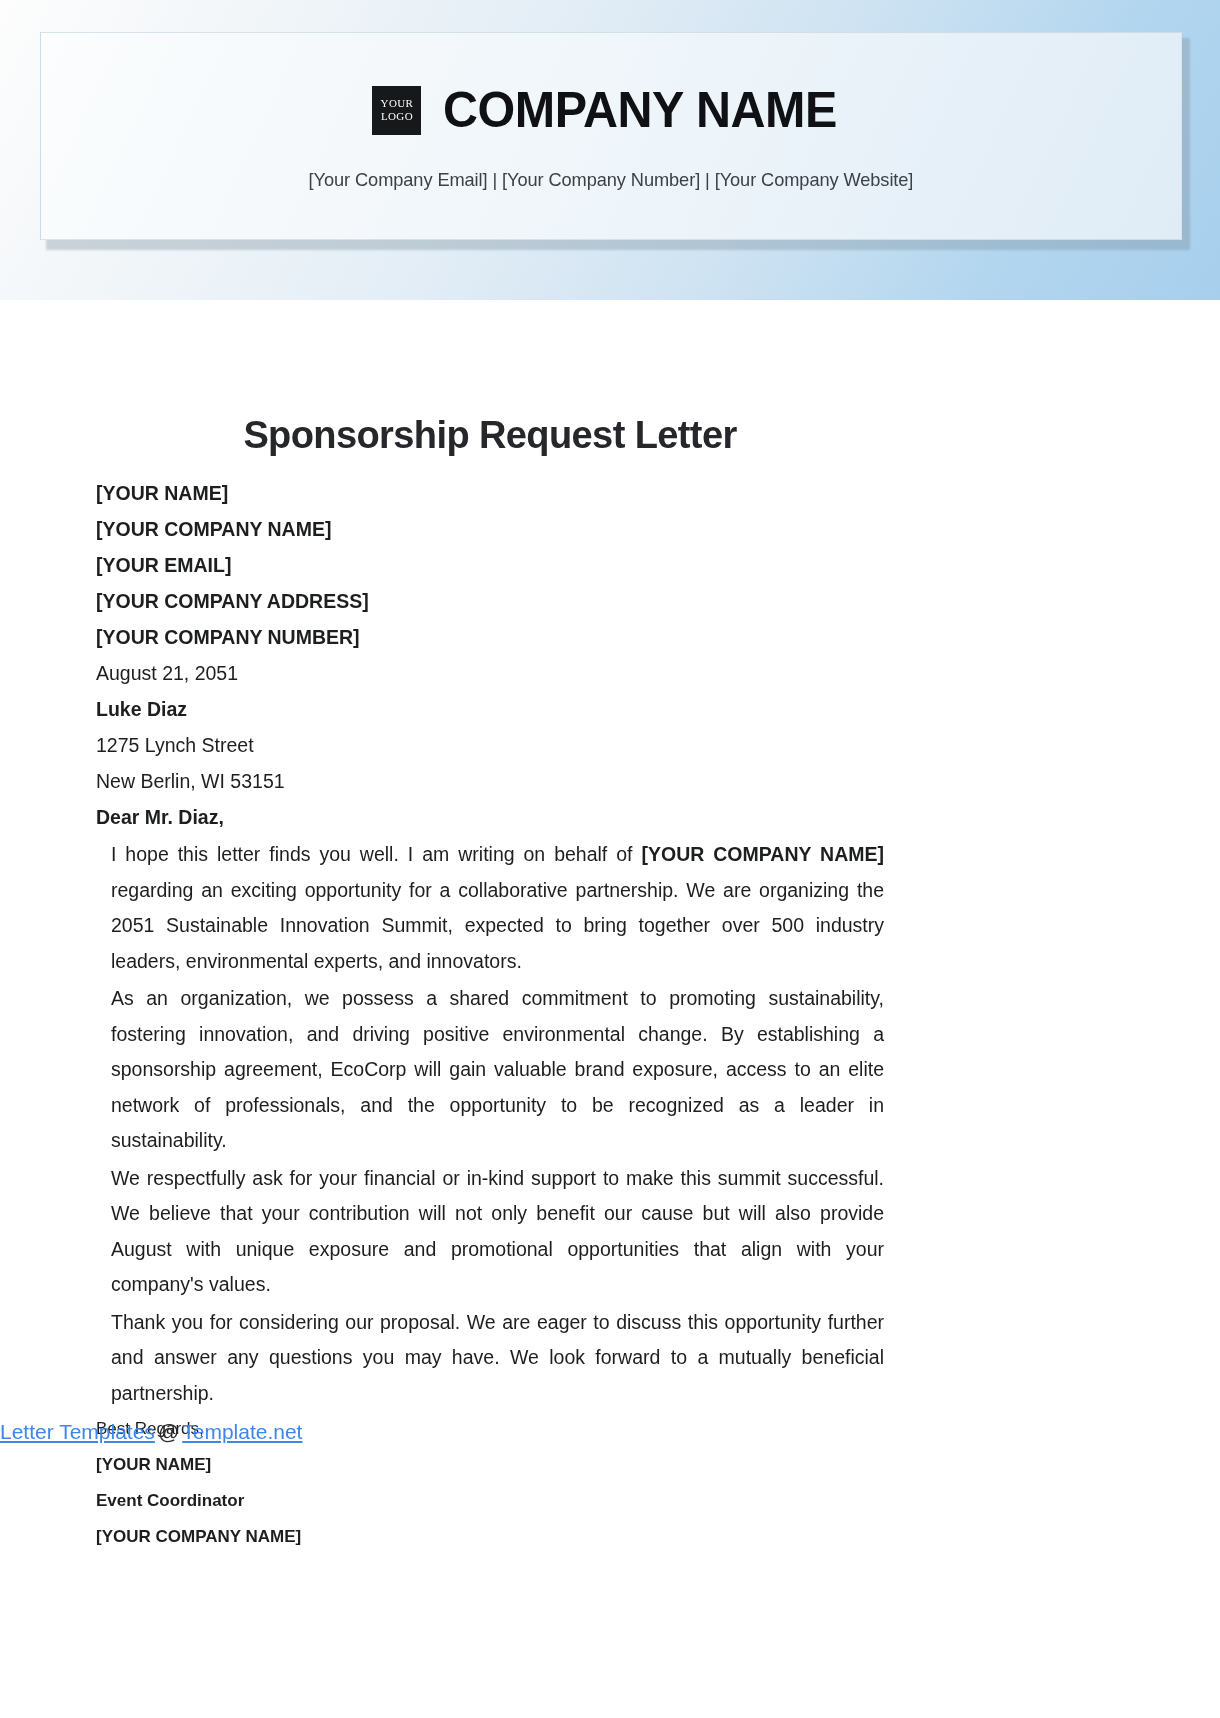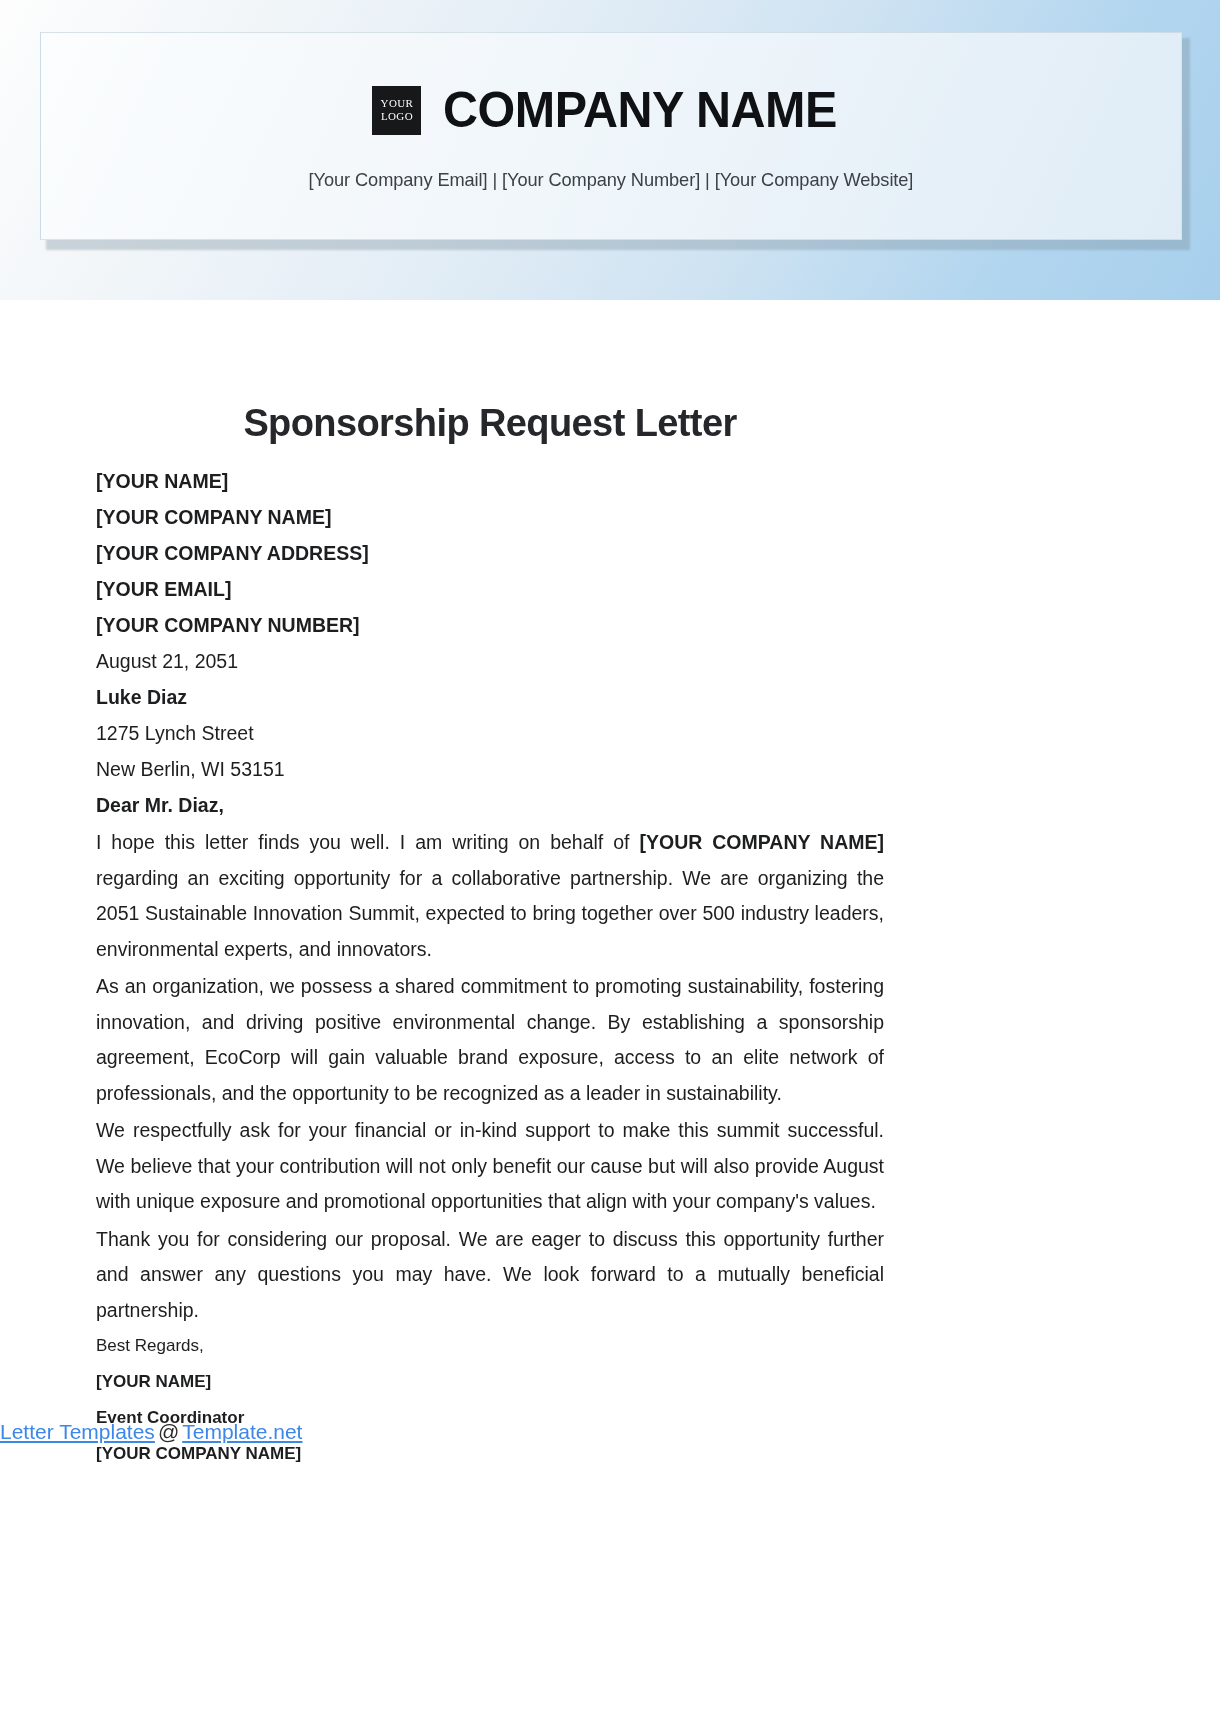--- a/index.html
+++ b/index.html
@@ -104,21 +104,21 @@
     white-space: nowrap;
     transform: scaleX(0.96);
   }
 
   
   .doc {
     position: absolute;
     left: 0;
     top: 300px;
     width: 980px;
-    padding: 0 96px;
+    padding: 12px 96px;
   }
 
   .doc-title {
     text-align: center;
     font-size: 38px;
     font-weight: 700;
     color: #26272b;
     letter-spacing: -0.6px;
     margin-top: 102px;
     margin-bottom: 18px;
@@ -132,20 +132,21 @@
   }
   .addr-line.b { font-weight: 700; }
 
   .para {
     font-size: 19.5px;
     line-height: 35.5px;
     color: #1d1e20;
     text-align: justify;
     text-justify: inter-word;
     margin-top: 2px;
+    margin-left: 15px;
   }
   .para b { font-weight: 700; }
 
   .sig-line {
     font-size: 17px;
     line-height: 36px;
     color: #1d1e20;
   }
   .sig-line.b { font-weight: 700; }
 
@@ -188,22 +189,22 @@
   </div>
 </div>
 
 <div class="doc">
 
   <div class="doc-title">Sponsorship Request Letter</div>
 
   <div>
     <div class="addr-line b">[YOUR NAME]</div>
     <div class="addr-line b">[YOUR COMPANY NAME]</div>
+    <div class="addr-line b">[YOUR EMAIL]</div>
     <div class="addr-line b">[YOUR COMPANY ADDRESS]</div>
-    <div class="addr-line b">[YOUR EMAIL]</div>
     <div class="addr-line b">[YOUR COMPANY NUMBER]</div>
   </div>
 
   <div class="addr-line">August 21, 2051</div>
 
   <div>
     <div class="addr-line b">Luke Diaz</div>
     <div class="addr-line">1275 Lynch Street</div>
     <div class="addr-line">New Berlin, WI 53151</div>
   </div>

